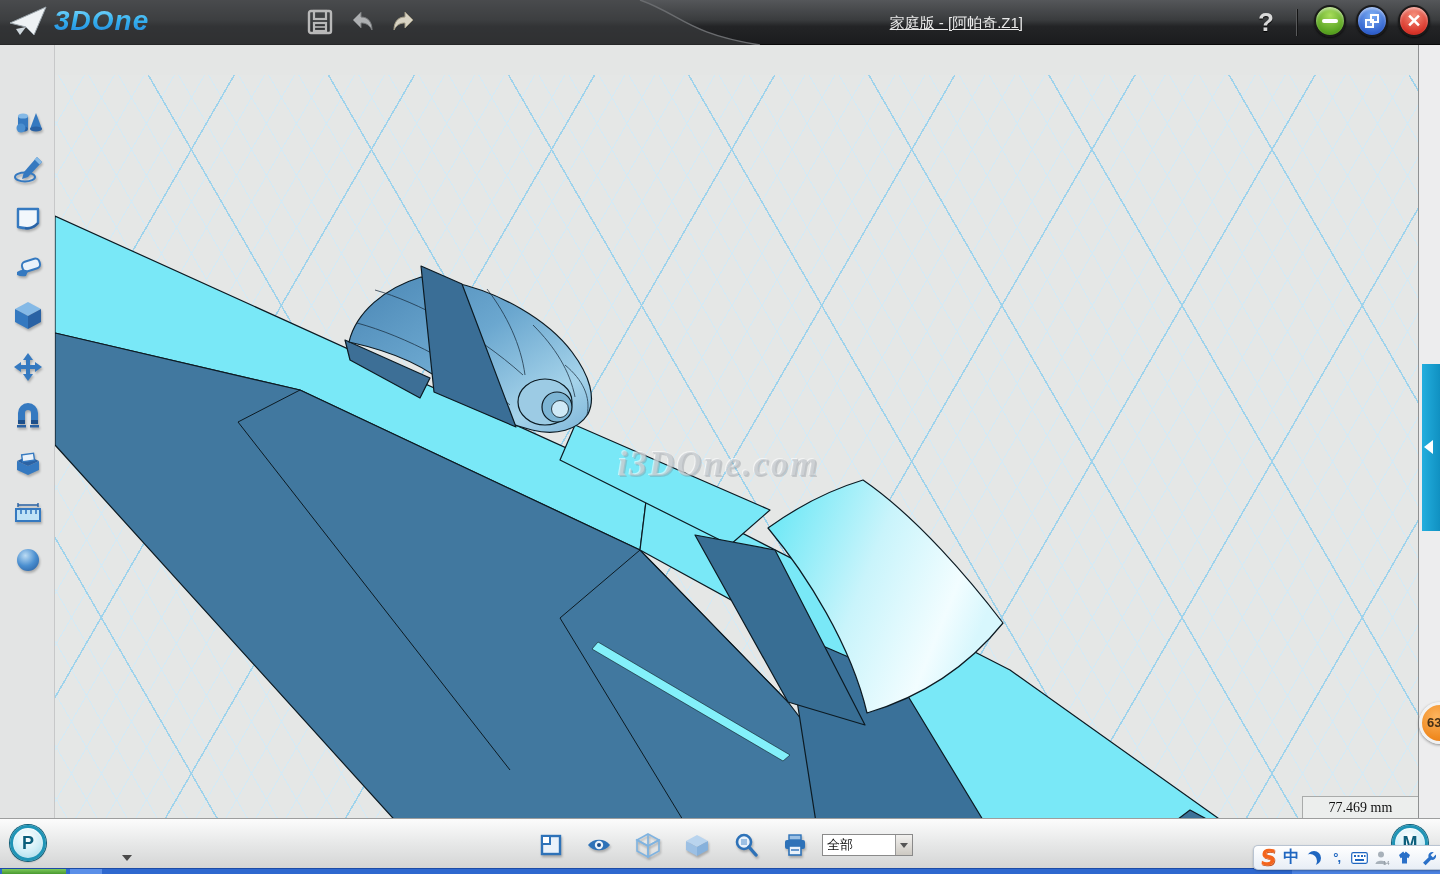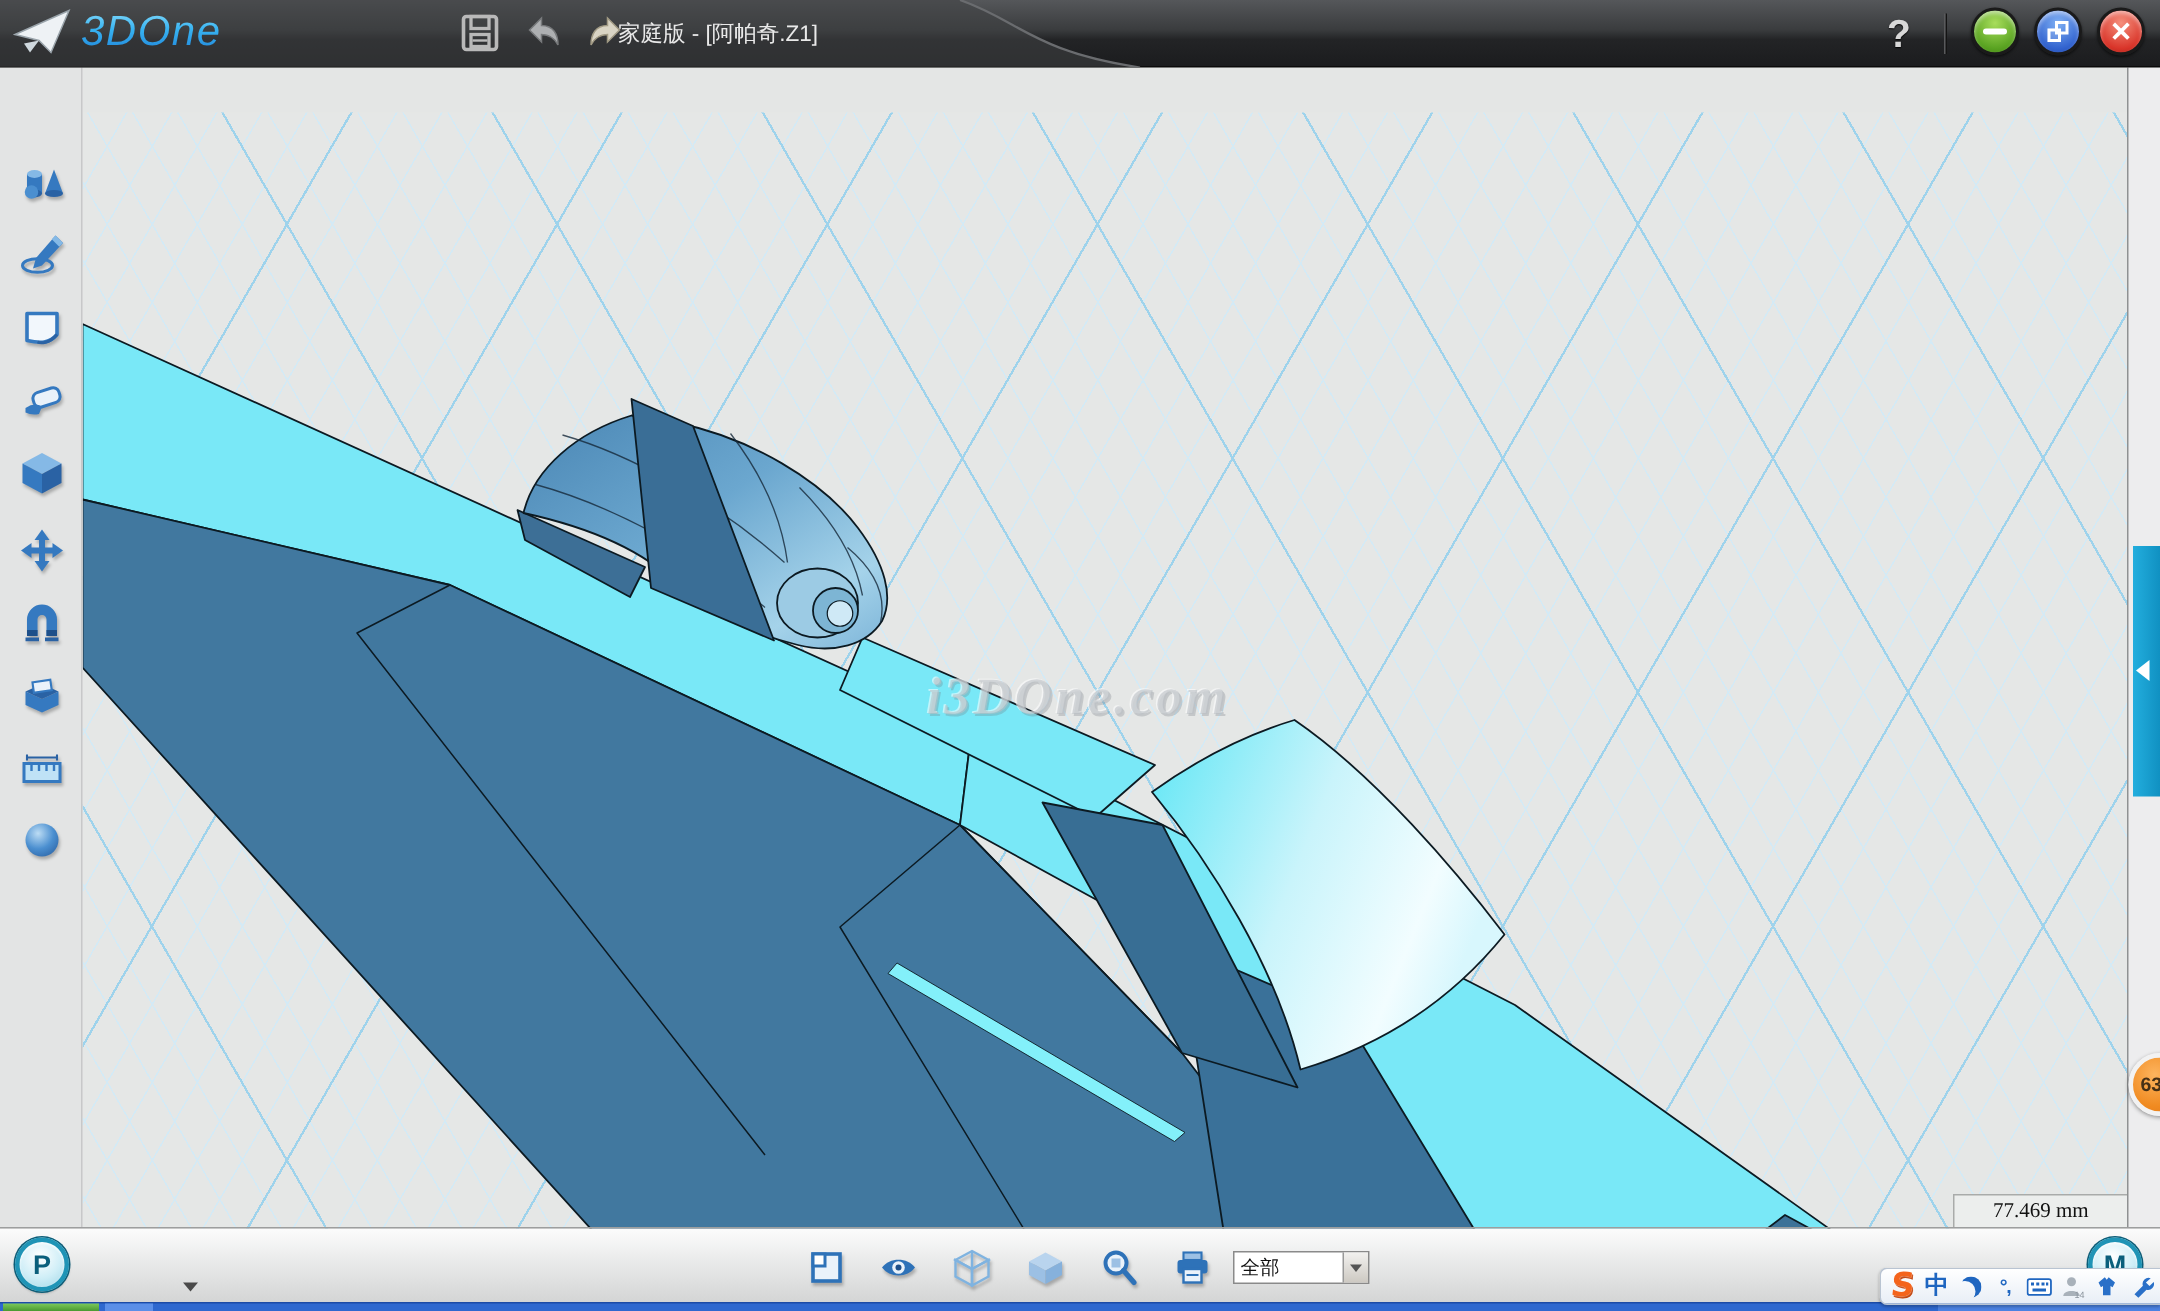--- a/index.html
+++ b/index.html
@@ -4,27 +4,27 @@
 <style>
   * { margin:0; padding:0; box-sizing:border-box; }
   html,body { width:1440px; height:874px; overflow:hidden; font-family:"Liberation Sans", sans-serif; background:#e4e6e5; }
 
   
   .titlebar { position:absolute; left:0; top:0; width:1440px; height:45px;
     background:linear-gradient(180deg,#55575a 0%,#3a3c3e 45%,#232426 60%,#1b1c1e 100%);
     border-bottom:1px solid #0a0a0a; z-index:40; }
   .swoosh { position:absolute; left:0; top:0; width:900px; height:45px; }
   .logo-wrap { position:absolute; left:8px; top:5px; display:flex; align-items:center; gap:6px; }
-  .brand-text { font-size:28px; font-weight:400; font-style:italic; letter-spacing:1px;
+  .brand-text { font-size:28px; font-weight:700; font-style:italic; letter-spacing:1px;
     background:linear-gradient(180deg,#8fdffc 0%,#38b4f2 45%,#1d7fd6 100%);
     -webkit-background-clip:text; background-clip:text; color:transparent;
     text-shadow:none; }
   .tb-icon-btn { position:absolute; top:4px; width:36px; height:36px; display:flex; align-items:center; justify-content:center; cursor:pointer; }
-  .tb-title { position:absolute; left:412px; top:0; width:600px; height:45px; line-height:45px; text-align:left;
-    color:#e9e9e9; font-size:15px; }
+  .tb-title { position:absolute; left:423px; top:0; width:600px; height:45px; line-height:45px; text-align:right;
+    color:#e9e9e9; font-size:15px;text-decoration:underline; }
   .help-btn { position:absolute; left:1248px; top:2px; width:36px; height:40px; color:#d8d8d8; font-size:26px; font-weight:bold;
     text-align:center; line-height:40px; cursor:pointer; text-shadow:0 1px 1px #000; }
   .tb-sep { position:absolute; left:1296px; top:9px; width:1px; height:27px; background:#58595b; box-shadow:1px 0 0 #141414; }
   .winbtn { position:absolute; top:5px; width:32px; height:32px; border-radius:50%; border:2px solid #1a1a1a;
     box-shadow:0 1px 2px rgba(0,0,0,.6), inset 0 2px 3px rgba(255,255,255,.55); cursor:pointer;
     display:flex; align-items:center; justify-content:center; }
   .winbtn.min { left:1314px; background:radial-gradient(circle at 50% 30%,#a8dd5c,#59a321 70%,#3f7d12); }
   .winbtn.max { left:1356px; background:radial-gradient(circle at 50% 30%,#7fb0f4,#3263cf 70%,#1f47a8); }
   .winbtn.close { left:1398px; background:radial-gradient(circle at 50% 30%,#f58f7c,#d9352a 70%,#a81d14); }
   .minus-glyph { width:16px; height:4px; background:#fff; border-radius:2px; }

